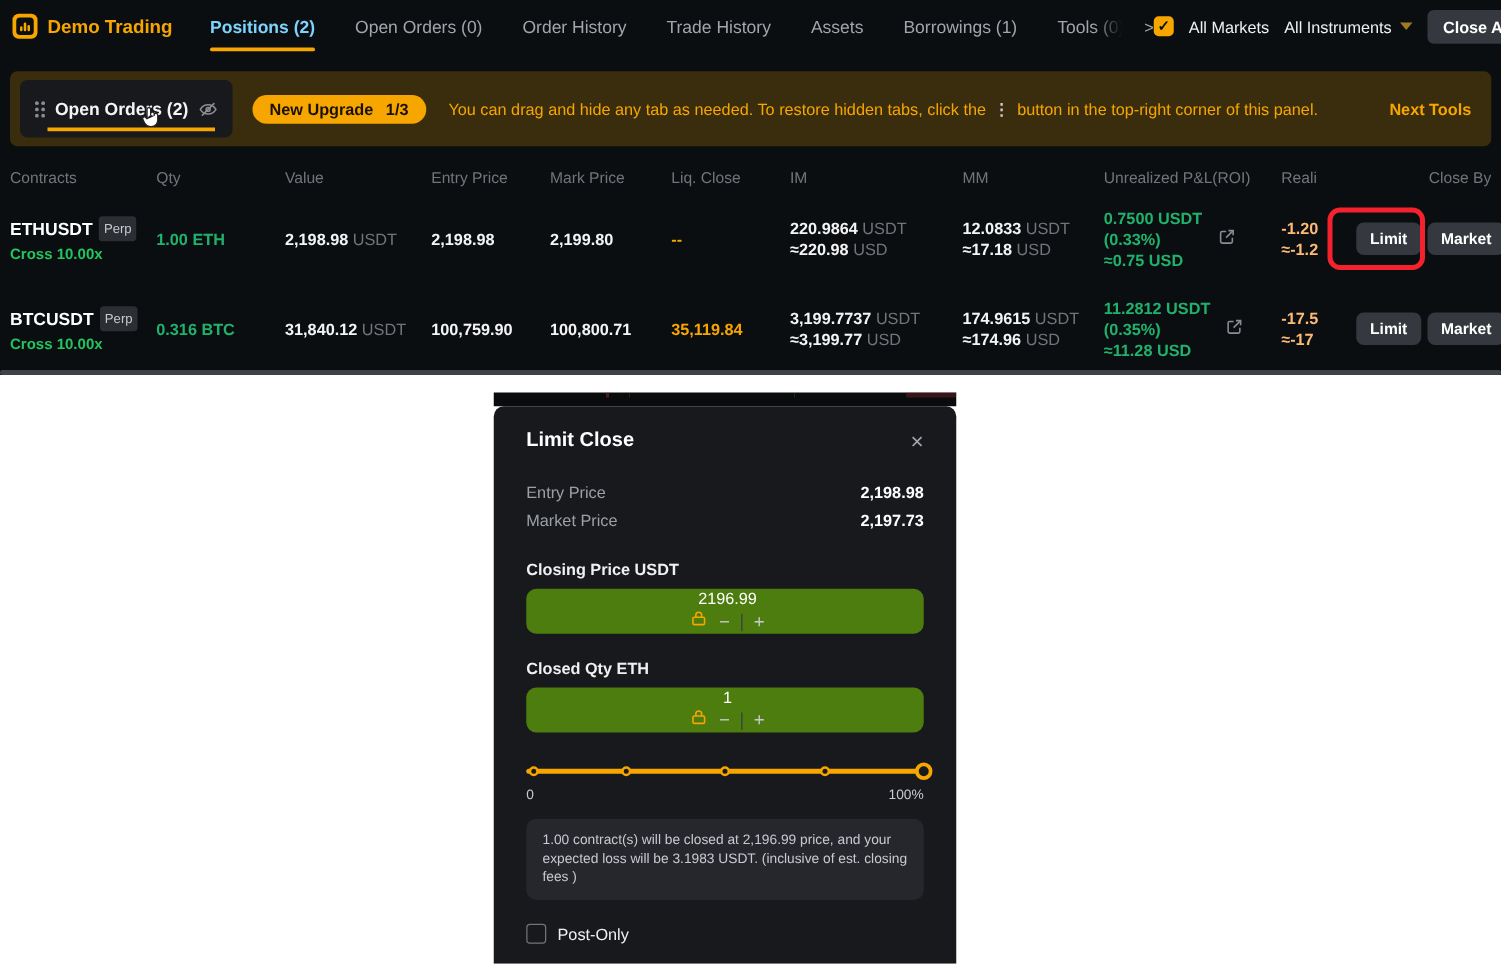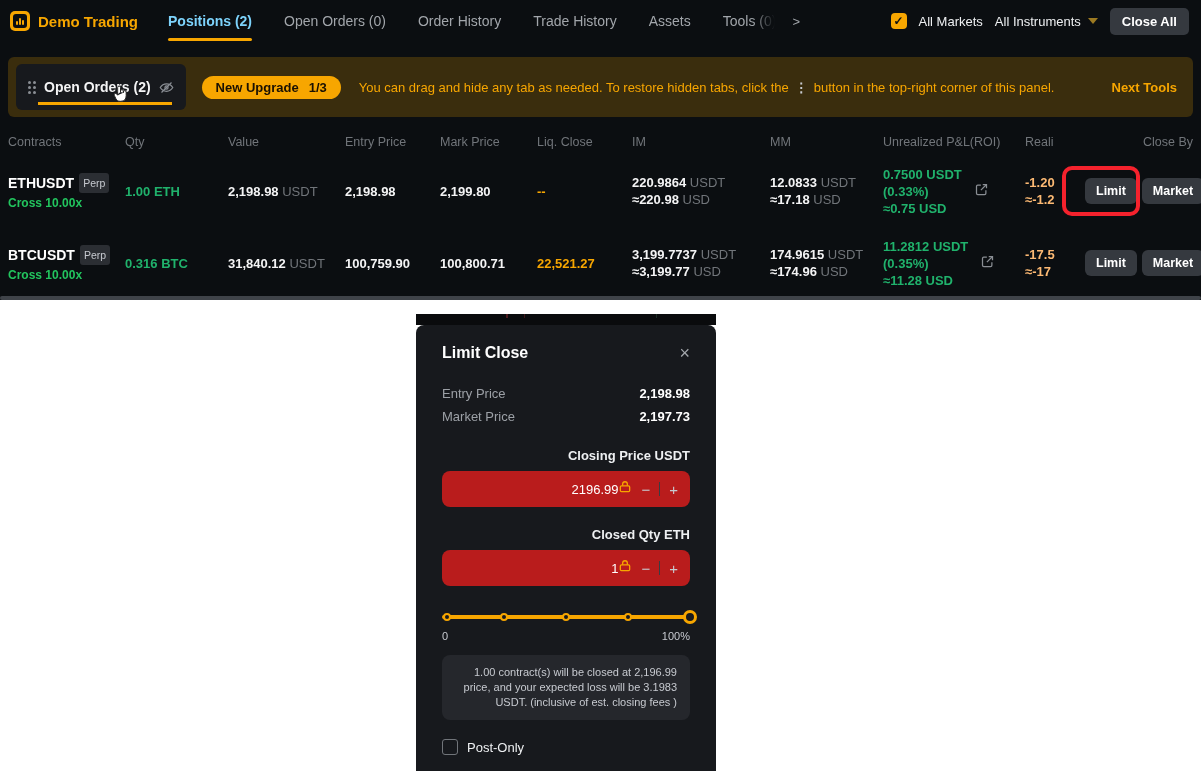--- a/index.html
+++ b/index.html
@@ -65,32 +65,32 @@
   .red-txt { color:#fdba74; font-weight:bold; font-size:13px; line-height:17px; }
   .realized { overflow:hidden; }
   .closeby { display:flex; justify-content:flex-end; gap:5px; }
   .row-btn { background:#35393f; color:#ffffff; font-weight:bold; font-size:12.5px; border:none; border-radius:6px; padding:6px 11px; cursor:pointer; }
   .hscroll { position:absolute; left:0; bottom:0; width:100%; height:4px; background:#3f4349; border-radius:2px; }
 
   
   .red-highlight { position:absolute; left:1062px; top:166px; width:78px; height:50px; border:4px solid #f5222d; border-radius:10px; pointer-events:none; }
 
   
-  .modal-wrap { position:absolute; left:416px; top:314px; width:300px; height:457px;text-align:right; }
+  .modal-wrap { position:absolute; left:395px; top:314px; width:370px; height:457px; }
   .chart-sliver { height:11px; background:#0a0b0d; background-image:linear-gradient(90deg,transparent 0 90px,rgba(160,45,50,.45) 90px 92px,transparent 92px 108px,rgba(160,45,50,.35) 108px 109px,transparent 109px 240px,rgba(70,120,90,.3) 240px 241px,transparent 241px 330px,rgba(160,45,50,.3) 330px 332px); background-size:370px 4px; background-repeat:no-repeat; }
   .modal { background:#17191d; border-radius:8px 8px 0 0; height:446px; padding:0 26px; position:relative; }
   .modal-title-row { display:flex; align-items:center; justify-content:space-between; padding-top:19px; }
   .modal-title { color:#ffffff; font-size:16px; font-weight:bold; }
   .modal-close { color:#a2a6ab; font-size:18px; cursor:pointer; line-height:1; }
   .kv-rows { margin-top:20px; }
   .kv { display:flex; justify-content:space-between; height:23px; align-items:center; }
   .kv .k { color:#9ca0a6; font-size:13px; }
   .kv .v { color:#ffffff; font-size:13px; font-weight:bold; }
   .field-label { color:#eef0f2; font-size:13px; font-weight:bold; margin-top:20px; }
-  .input-box { margin-top:8px; height:36px; background:#b91c1c; border-radius:8px; display:flex; align-items:center; padding:0 12px 0 16px; cursor:text; }
+  .input-box { margin-top:8px; height:36px; background:#4d7c0f; border-radius:8px; display:flex; align-items:center; padding:0 12px 0 16px; cursor:text;flex-direction:column; }
   .input-val { color:#ffffff; font-size:13px; flex:1; }
   .input-ctrls { display:flex; align-items:center; gap:9px; }
   .ctrl { color:#c7cad0; font-size:15px; cursor:pointer; line-height:1; }
   .ctrl-div { width:1px; height:14px; background:#3a3d43; }
   .slider { margin-top:24px; position:relative; height:14px; }
   .slider-track { position:absolute; left:0; right:0; top:5px; height:4px; background:#f7a600; border-radius:2px; }
   .slider-dot { position:absolute; top:3px; width:8px; height:8px; border-radius:50%; background:#17191d; border:2px solid #f7a600; transform:translateX(-50%); cursor:pointer; }
   .slider-thumb { position:absolute; right:-7px; top:0; width:14px; height:14px; border-radius:50%; background:#17191d; border:3.5px solid #f7a600; cursor:grab; }
   .slider-labels { display:flex; justify-content:space-between; margin-top:6px; }
   .slider-labels span { color:#c7cad0; font-size:11px; }
@@ -114,20 +114,21 @@
             <i></i>
           </div>
       </div>
       <div class="brand">Demo Trading</div>
       <div class="tabs">
         <div class="tab active">Positions (2)</div>
         <div class="tab">Open Orders (0)</div>
         <div class="tab">Order History</div>
         <div class="tab">Trade History</div>
         <div class="tab">Assets</div>
+        <div class="tab">Borrowings (1)</div>
         <div class="tab fade">Tools (0)</div>
         <div class="nav-chevron">&gt;</div>
       </div>
       <div class="nav-right">
         <div class="checkbox">✓</div>
         <div class="nav-label">All Markets</div>
         <div class="instruments">
           <span class="nav-label">All Instruments</span>
           <span class="caret-down"></span>
         </div>
@@ -242,21 +243,21 @@
         </div>
         <div class="mode">Cross 10.00x</div>
       </div>
       <div class="cell green">0.316 BTC</div>
       <div class="cell">
         <span class="num">31,840.12</span>
         <span class="unit">USDT</span>
       </div>
       <div class="cell num">100,759.90</div>
       <div class="cell num">100,800.71</div>
-      <div class="cell orange-txt">22,521.27</div>
+      <div class="cell orange-txt">35,119.84</div>
       <div class="cell two-line">
         <div><span class="num">3,199.7737</span> <span class="unit">USDT</span></div>
         <div><span class="num">≈3,199.77</span> <span class="unit">USD</span></div>
       </div>
       <div class="cell two-line">
         <div><span class="num">174.9615</span> <span class="unit">USDT</span></div>
         <div><span class="num">≈174.96</span> <span class="unit">USD</span></div>
       </div>
       <div class="cell upl-wrap">
         <div>

